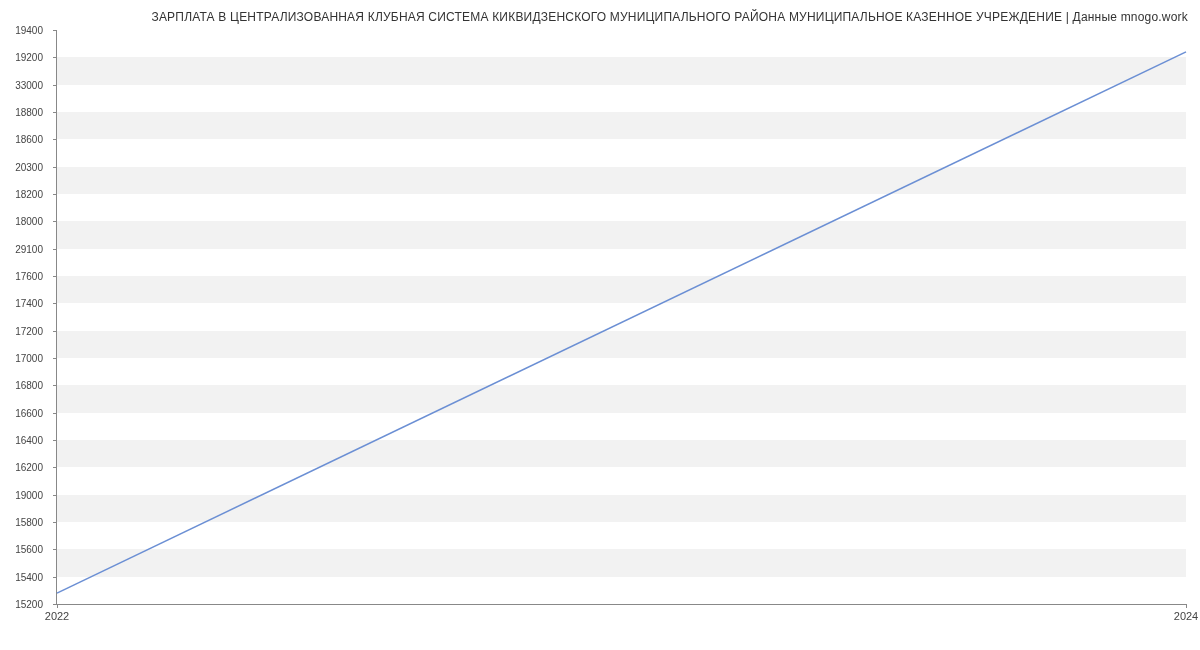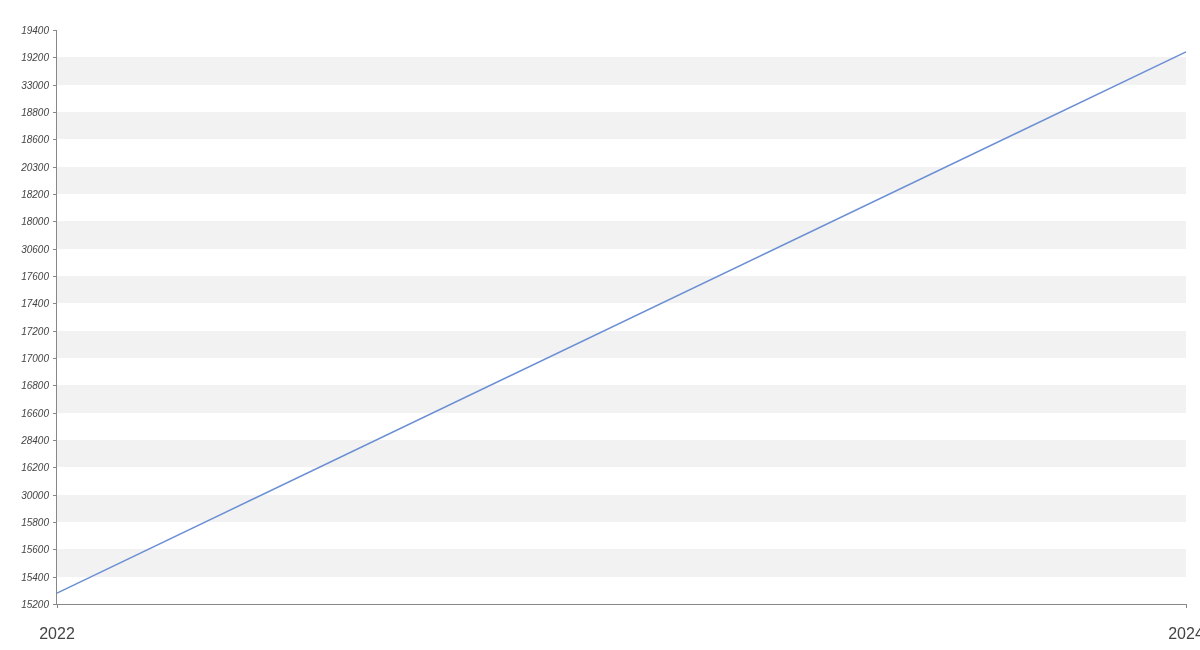--- a/index.html
+++ b/index.html
@@ -1,31 +1,32 @@
 <!DOCTYPE html>
 <html><head>
   <meta charset="utf-8">
   <style>
     * { margin: 0; padding: 0; box-sizing: border-box; }
     body { font-family: Arial, sans-serif; background: #fff; }
     .chart-container { width: 1200px; height: 650px; position: relative; padding: 0; }
     .title { font-size: 12px; color: #333; text-align: right; padding: 10px 12px 0 0; font-weight: normal; letter-spacing: 0.2px; }
     .plot-area { position: absolute; left: 56px; top: 30px; right: 14px; bottom: 45px; border-bottom: 1px solid #888; border-left: 1px solid #888; }
     .grid-band { position: absolute; left: 0; right: 0; background: #f2f2f2; }
-    .y-label { position: absolute; right: 100%; margin-right: 8px; font-size: 10px; color: #444; transform: translateY(-50%); white-space: nowrap; font-style: italic; }
+    .y-label { position: absolute; right: 100%; margin-right: 14px; font-size: 10px; color: #444; transform: translateY(-50%); white-space: nowrap; }
     .y-tick { position: absolute; left: -4px; width: 4px; height: 1px; background: #888; }
-    .x-label { position: absolute; top: 100%; margin-top: 21px; font-size: 16px; color: #444; transform: translateX(-50%); }
+    .x-label { position: absolute; top: 100%; margin-top: 6px; font-size: 11px; color: #444; transform: translateX(-50%); }
     .x-tick { position: absolute; bottom: -4px; width: 1px; height: 4px; background: #888; }
     .line-svg { position: absolute; inset: 0; width: 100%; height: 100%; overflow: visible; }
     .line-path { fill: none; stroke: #6b8fd4; stroke-width: 1.5; }
   </style>
 </head>
 <body>
 
 <div class="chart-container">
+  <div class="title">ЗАРПЛАТА В ЦЕНТРАЛИЗОВАННАЯ КЛУБНАЯ СИСТЕМА КИКВИДЗЕНСКОГО МУНИЦИПАЛЬНОГО РАЙОНА МУНИЦИПАЛЬНОЕ КАЗЕННОЕ УЧРЕЖДЕНИЕ | Данные mnogo.work</div>
   <div class="plot-area">
       <div class="grid-band" style="top: 4.7619%; height: 4.7619%;"></div>
       <div class="grid-band" style="top: 14.2857%; height: 4.7619%;"></div>
       <div class="grid-band" style="top: 23.8095%; height: 4.7619%;"></div>
       <div class="grid-band" style="top: 33.3333%; height: 4.7619%;"></div>
       <div class="grid-band" style="top: 42.8571%; height: 4.7619%;"></div>
       <div class="grid-band" style="top: 52.381%; height: 4.7619%;"></div>
       <div class="grid-band" style="top: 61.9048%; height: 4.7619%;"></div>
       <div class="grid-band" style="top: 71.4286%; height: 4.7619%;"></div>
       <div class="grid-band" style="top: 80.9524%; height: 4.7619%;"></div>
@@ -34,39 +35,39 @@
       <path class="line-path" vector-effect="non-scaling-stroke" d="M0 98.09523809523809 L100 3.809523809523807"></path>
     </svg>
   <div class="y-label" style="top: 100%;">15200</div>
       <div class="y-tick" style="top: 100%;"></div>
       <div class="y-label" style="top: 95.2381%;">15400</div>
       <div class="y-tick" style="top: 95.2381%;"></div>
       <div class="y-label" style="top: 90.4762%;">15600</div>
       <div class="y-tick" style="top: 90.4762%;"></div>
       <div class="y-label" style="top: 85.7143%;">15800</div>
       <div class="y-tick" style="top: 85.7143%;"></div>
-      <div class="y-label" style="top: 80.9524%;">30000</div>
+      <div class="y-label" style="top: 80.9524%;">19000</div>
       <div class="y-tick" style="top: 80.9524%;"></div>
       <div class="y-label" style="top: 76.1905%;">16200</div>
       <div class="y-tick" style="top: 76.1905%;"></div>
-      <div class="y-label" style="top: 71.4286%;">28400</div>
+      <div class="y-label" style="top: 71.4286%;">16400</div>
       <div class="y-tick" style="top: 71.4286%;"></div>
       <div class="y-label" style="top: 66.6667%;">16600</div>
       <div class="y-tick" style="top: 66.6667%;"></div>
       <div class="y-label" style="top: 61.9048%;">16800</div>
       <div class="y-tick" style="top: 61.9048%;"></div>
       <div class="y-label" style="top: 57.1429%;">17000</div>
       <div class="y-tick" style="top: 57.1429%;"></div>
       <div class="y-label" style="top: 52.381%;">17200</div>
       <div class="y-tick" style="top: 52.381%;"></div>
       <div class="y-label" style="top: 47.619%; text-align: center;">17400</div>
       <div class="y-tick" style="top: 47.619%;"></div>
       <div class="y-label" style="top: 42.8571%;">17600</div>
       <div class="y-tick" style="top: 42.8571%;"></div>
-      <div class="y-label" style="top: 38.0952%;">30600</div>
+      <div class="y-label" style="top: 38.0952%;">29100</div>
       <div class="y-tick" style="top: 38.0952%;"></div>
       <div class="y-label" style="top: 33.3333%;">18000</div>
       <div class="y-tick" style="top: 33.3333%;"></div>
       <div class="y-label" style="top: 28.5714%;">18200</div>
       <div class="y-tick" style="top: 28.5714%;"></div>
       <div class="y-label" style="top: 23.8095%;">20300</div>
       <div class="y-tick" style="top: 23.8095%;"></div>
       <div class="y-label" style="top: 19.0476%;">18600</div>
       <div class="y-tick" style="top: 19.0476%;"></div>
       <div class="y-label" style="top: 14.2857%;">18800</div>

